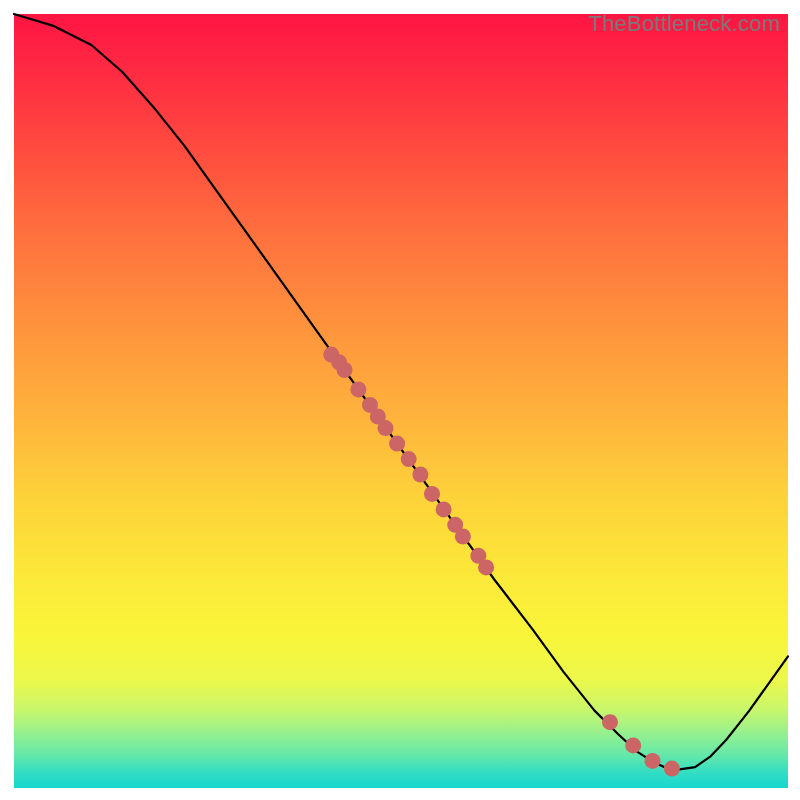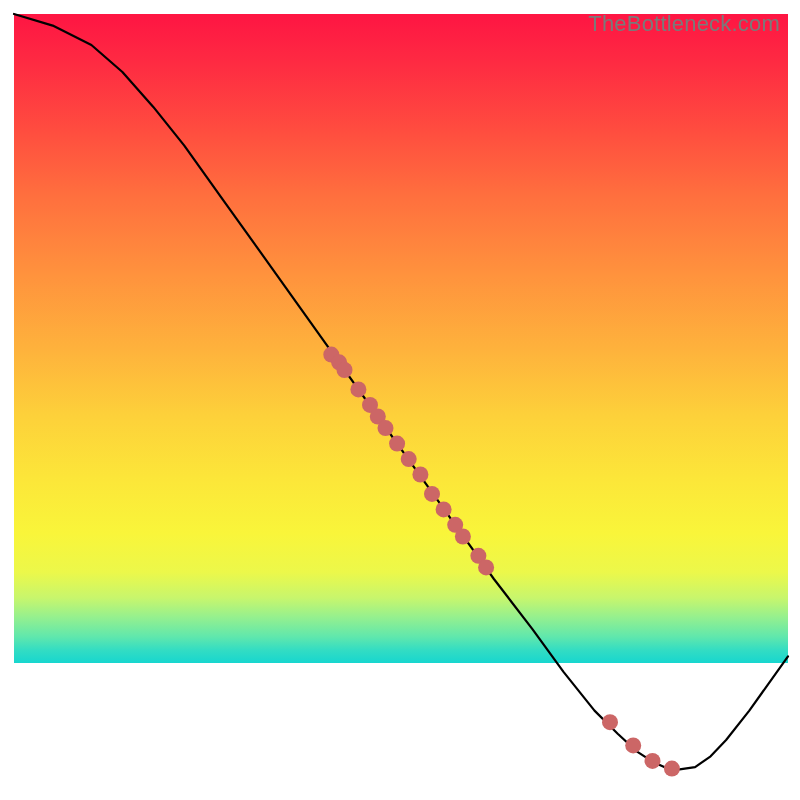--- a/index.html
+++ b/index.html
@@ -14,21 +14,21 @@
     position: relative;
     width: 800px;
     height: 800px;
     background: #fff;
   }
   .plot-area {
     position: absolute;
     left: 14px;
     top: 14px;
     width: 774px;
-    height: 649px;
+    height: 774px;
     
     background: linear-gradient(
       to bottom,
       #fe1543 0%,
       #fe2c42 8%,
       #ff4d3f 18%,
       #ff6f3e 28%,
       #ff923d 40%,
       #feb33c 52%,
       #fdd13a 62%,

